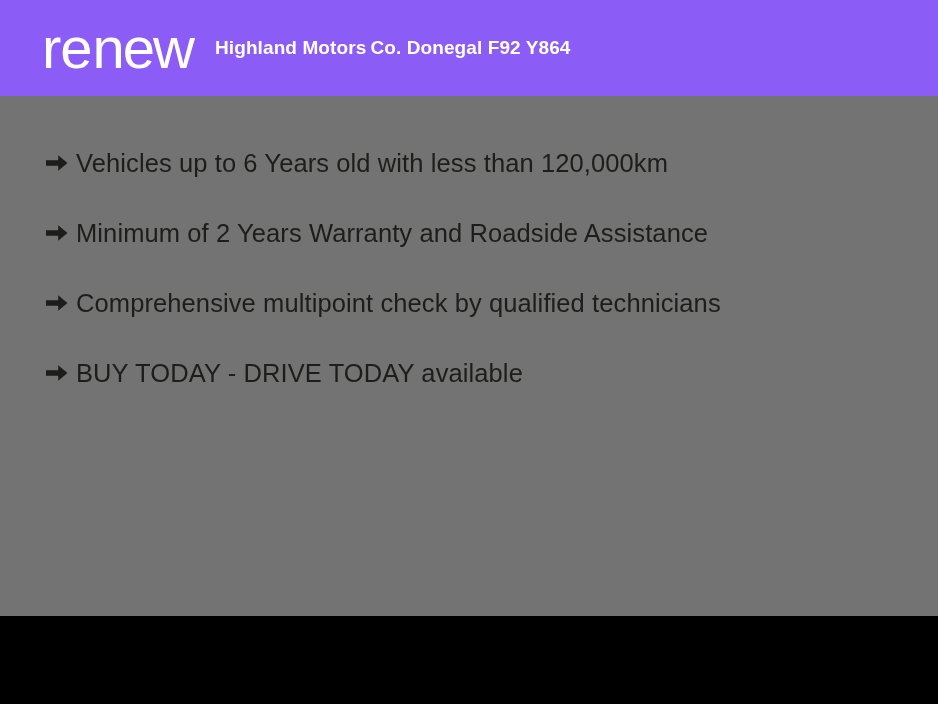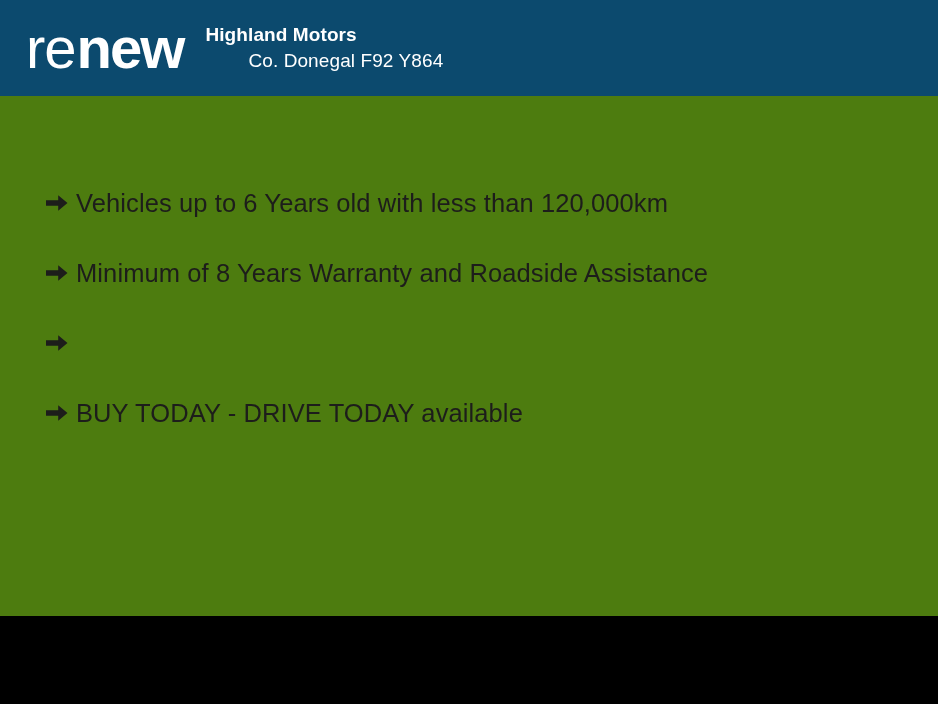--- a/index.html
+++ b/index.html
@@ -16,70 +16,69 @@
   .page {
     position: relative;
     width: 938px;
     height: 704px;
     background: #000000;
     display: flex;
     flex-direction: column;
   }
   
   .header {
-    background: #0c4a6e;
+    background: #8b5cf6;
     height: 96px;
     flex: 0 0 96px;
     display: flex;
     align-items: center;
-    padding-left: 26px;
+    padding-left: 42px;
     box-sizing: border-box;
   }
   .brand-logo {
     display: flex;
     align-items: baseline;
     color: #ffffff;
     line-height: 1;
     margin-right: 22px;
     user-select: none;
   }
   .brand-re {
     font-size: 58px;
     font-weight: 400;
     letter-spacing: -1px;
   }
   .brand-new {
     font-size: 58px;
-    font-weight: 700;
+    font-weight: 400;
     letter-spacing: -2px;
     margin-left: 1px;
   }
   .dealer {
     color: #ffffff;
     display: flex;
-    flex-direction: column;
+    flex-direction: row;
     justify-content: center;
     gap: 4px;
   }
   .dealer-name {
     font-size: 19px;
     font-weight: 700;
     letter-spacing: 0.1px;
   }
   .dealer-address {
     font-size: 19px;
-    font-weight: 400;
+    font-weight: 700;
     letter-spacing: 0.1px;
-    margin-left: 43px;
   }
   
   .panel {
-    background: #4d7c0f;
+    background: #737373;
     flex: 1 1 auto;
-    padding: 72px 0 0 0;
+    padding: 32px 0 0 0;
     box-sizing: border-box;
   }
   .feature-list {
     list-style: none;
     margin: 0;
     padding: 0 0 0 46px;
   }
   .feature-item {
     display: flex;
     align-items: center;
@@ -136,29 +135,30 @@
         </span>
         <span class="feature-text">Vehicles up to 6 Years old with less than 120,000km</span>
       </li>
 
       <li class="feature-item">
         <span class="arrow-icon">
           <svg width="22" height="18" viewBox="0 0 22 18" aria-hidden="true">
             <path d="M0 6.2 H12.2 V1.2 L21.5 9 L12.2 16.8 V11.8 H0 Z" fill="currentColor"></path>
           </svg>
         </span>
-        <span class="feature-text">Minimum of 8 Years Warranty and Roadside Assistance</span>
+        <span class="feature-text">Minimum of 2 Years Warranty and Roadside Assistance</span>
       </li>
 
       <li class="feature-item">
         <span class="arrow-icon">
           <svg width="22" height="18" viewBox="0 0 22 18" aria-hidden="true">
             <path d="M0 6.2 H12.2 V1.2 L21.5 9 L12.2 16.8 V11.8 H0 Z" fill="currentColor"></path>
           </svg>
         </span>
+        <span class="feature-text">Comprehensive multipoint check by qualified technicians</span>
       </li>
 
 
       <li class="feature-item">
         <span class="arrow-icon">
           <svg width="22" height="18" viewBox="0 0 22 18" aria-hidden="true">
             <path d="M0 6.2 H12.2 V1.2 L21.5 9 L12.2 16.8 V11.8 H0 Z" fill="currentColor"></path>
           </svg>
         </span>
         <span class="feature-text">BUY TODAY - DRIVE TODAY available</span>

